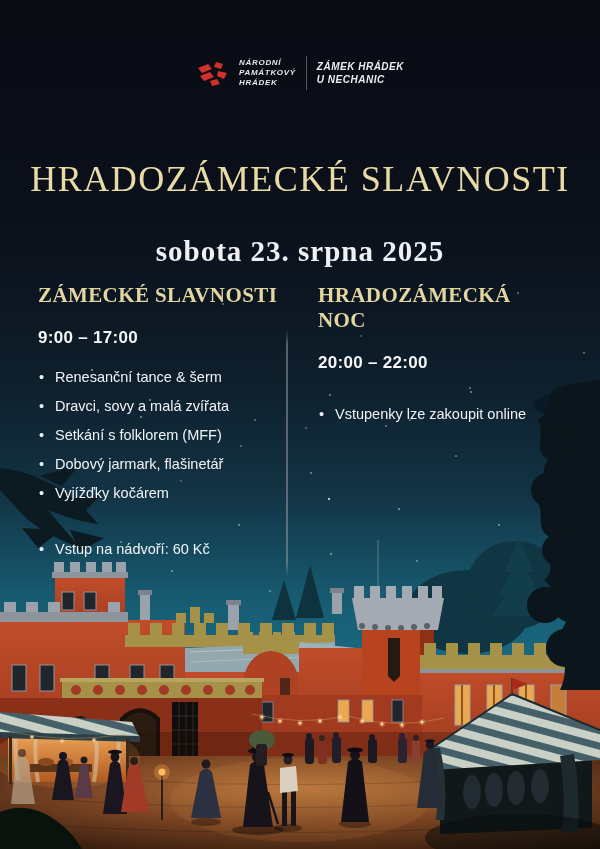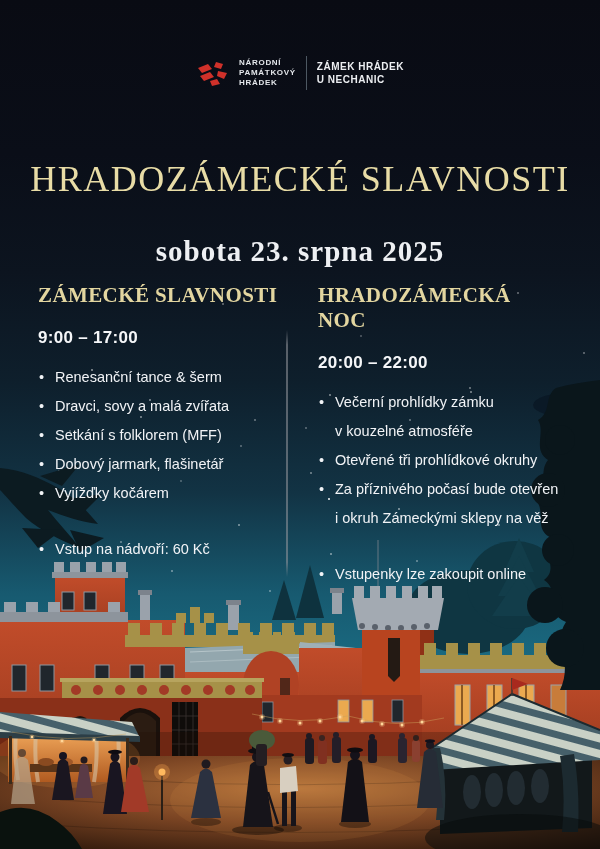--- a/index.html
+++ b/index.html
@@ -22,21 +22,21 @@
       398px 508px 0 0 rgba(255,255,255,.55), 498px 524px 0 0 rgba(255,255,255,.5),
       557px 497px 0 0 rgba(255,255,255,.4), 76px 585px 0 0 rgba(255,255,255,.5),
       171px 570px 0 0 rgba(255,255,255,.45), 269px 590px 0 0 rgba(255,255,255,.4),
       330px 553px 0 0 rgba(255,255,255,.5), 416px 560px 0 0 rgba(255,255,255,.4),
       305px 427px 0 0 rgba(255,255,255,.35), 455px 455px 0 0 rgba(255,255,255,.4),
       180px 480px 0 0 rgba(255,255,255,.3), 240px 445px 0 0 rgba(255,255,255,.35),
       69px 430px 0 0 rgba(255,255,255,.3), 385px 425px 0 0 rgba(255,255,255,.4),
       328px 498px 0 0 rgba(255,255,255,.95), 525px 570px 0 0 rgba(255,255,255,.4);
   }
   .logo{position:absolute;top:56px;left:0;right:0;z-index:3;
-    display:flex;justify-content:center;align-items:center;gap:10px;}
+    display:flex;justify-content:center;align-items:center;gap:10px;font-style:italic;}
   .logo-org{color:#e3e6ea;font-size:8px;font-weight:bold;letter-spacing:.7px;line-height:10px;}
   .logo-sep{width:1px;height:34px;background:#4d5862;}
   .logo-site{color:#eceef1;font-size:10px;font-weight:bold;letter-spacing:.5px;line-height:13px;}
   .title{position:absolute;top:134px;left:0;right:0;z-index:3;text-align:center;
     font-family:"Liberation Serif",serif;font-weight:normal;font-size:36px;
     letter-spacing:1.5px;color:#e8dca6;}
   .date{position:absolute;top:211px;left:0;right:0;z-index:3;text-align:center;
     font-family:"Liberation Serif",serif;font-weight:bold;font-size:29px;
     letter-spacing:1px;color:#eef0f3;}
   .cols{position:absolute;top:283px;left:38px;width:524px;z-index:3;display:flex;}
@@ -98,27 +98,20 @@
         <li>Dobový jarmark, flašinetář</li>
         <li>Vyjížďky kočárem</li>
       </ul>
       <ul class="tail">
         <li>Vstup na nádvoří: 60 Kč</li>
       </ul>
     </section>
     <section class="col right">
       <h3>HRADOZÁMECKÁ NOC</h3>
       <div class="time">20:00 – 22:00</div>
-      <ul>
-        <li>Večerní prohlídky zámku
-v kouzelné atmosféře</li>
-        <li>Otevřené tři prohlídkové okruhy</li>
-        <li>Za příznivého počasí bude otevřen
-i okruh Zámeckými sklepy na věž</li>
-      </ul>
       <ul class="tail">
         <li>Vstupenky lze zakoupit online</li>
       </ul>
     </section>
   </div>
 
   <div class="v-divider"></div>
 
   <svg class="scene" viewBox="0 0 600 469">
     <defs>

